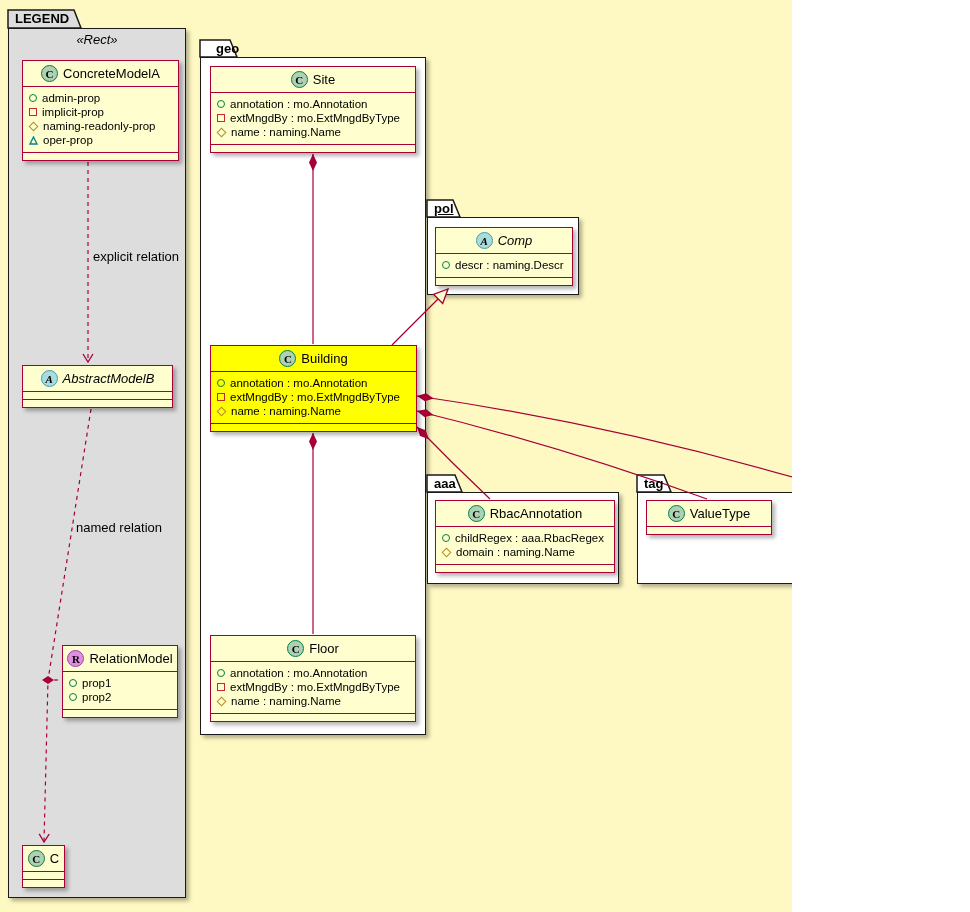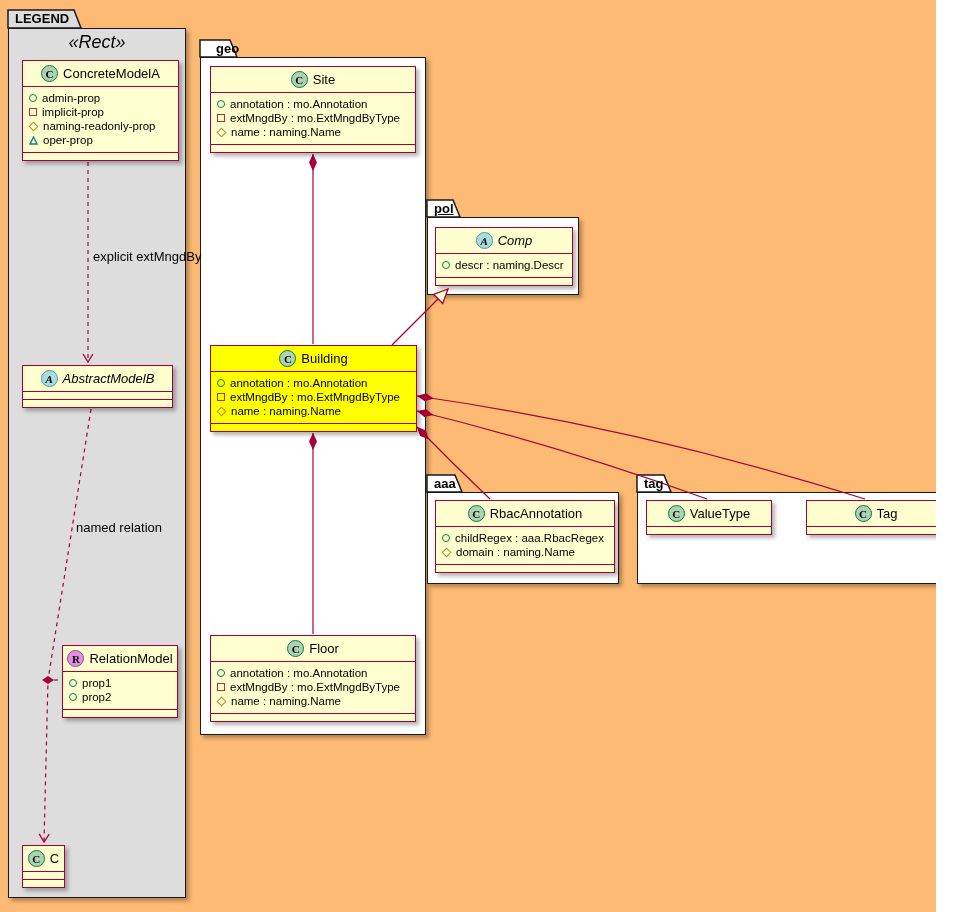--- a/index.html
+++ b/index.html
@@ -1,18 +1,18 @@
 <!DOCTYPE html>
 <html><head>
 <meta charset="utf-8">
 <style>
   * { margin:0; padding:0; box-sizing:border-box; }
   html,body { background:#ffffff; }
   body { font-family:"Liberation Sans","DejaVu Sans",sans-serif; }
-  .canvas { position:relative; width:936px; height:912px; background:#fdba74; overflow:hidden; }
+  .canvas { position:relative; width:792px; height:912px; background:#fef9c3; overflow:hidden; }
 
   
   .pkg-body { position:absolute; border:1.5px solid #1a1a1a; box-shadow:3px 3px 4px rgba(0,0,0,.3); z-index:1; }
   .pkg-title { position:absolute; z-index:4; font-size:13px; font-weight:bold; color:#000; white-space:nowrap; }
 
   
   svg.edges { position:absolute; left:0; top:0; z-index:2; }
   .solid { stroke:#A80036; stroke-width:1.2; fill:none; }
   .dash  { stroke:#A80036; stroke-width:1.2; fill:none; stroke-dasharray:4,4; }
 
@@ -30,21 +30,21 @@
   .cls-members { border-top:1px solid #A80036; padding:4px 6px 5px; display:flex; flex-direction:column; }
   .member { display:flex; align-items:center; gap:5px; height:14px; white-space:nowrap; }
   .mtext { font-size:11.5px; line-height:14px; color:#000; }
   .micon { flex:none; display:inline-block; }
   .mi-circle  { width:8px; height:8px; border:1.5px solid #038048; border-radius:50%; }
   .mi-square  { width:8px; height:8px; border:1.5px solid #C82930; }
   .mi-diamond { width:7px; height:7px; border:1.5px solid #B38D22; transform:rotate(45deg); margin:0 1px; }
   .cls-foot { border-top:1px solid #A80036; height:8px; }
 
   .rel-label { position:absolute; z-index:3; font-size:13px; color:#000; white-space:nowrap; }
-  .stereo { position:absolute; z-index:3; font-style:italic; font-size:18px; color:#000; text-align:center; }
+  .stereo { position:absolute; z-index:3; font-style:italic; font-size:13px; color:#000; text-align:center; }
 </style>
 </head>
 <body>
 
 <div class="canvas">
 
   <div class="pkg-body" style="left:8px;top:28px;width:178px;height:870px;background:#DDDDDD;"></div>
   <div class="pkg-body" style="left:200px;top:57px;width:226px;height:678px;background:#fff;"></div>
   <div class="pkg-body" style="left:427px;top:217px;width:152px;height:78px;background:#fff;"></div>
   <div class="pkg-body" style="left:427px;top:492px;width:192px;height:92px;background:#fff;"></div>
@@ -83,21 +83,21 @@
     <polygon points="42,680 48,676 54,680 48,684" fill="#A80036"></polygon>
   </svg>
 
   <span class="pkg-title" style="left:15px;top:11px;">LEGEND</span>
   <span class="pkg-title" style="left:216px;top:41px;">geo</span>
   <span class="pkg-title" style="left:434px;top:201px;text-decoration:underline;">pol</span>
   <span class="pkg-title" style="left:434px;top:476px;">aaa</span>
   <span class="pkg-title" style="left:644px;top:476px;">tag</span>
 
   <span class="stereo" style="left:8px;top:32px;width:178px;">«Rect»</span>
-  <span class="rel-label" style="left:93px;top:249px;">explicit extMngdBy</span>
+  <span class="rel-label" style="left:93px;top:249px;">explicit relation</span>
   <span class="rel-label" style="left:76px;top:520px;">named relation</span>
 
   <div class="cls" style="left:22px;top:60px;width:157px;">
     <div class="cls-header">
       <span class="spot spot-c">C</span>
       <span class="cls-name">ConcreteModelA</span>
     </div>
     <div class="cls-members">
       <div class="member">
         <span class="micon mi-circle"></span>

